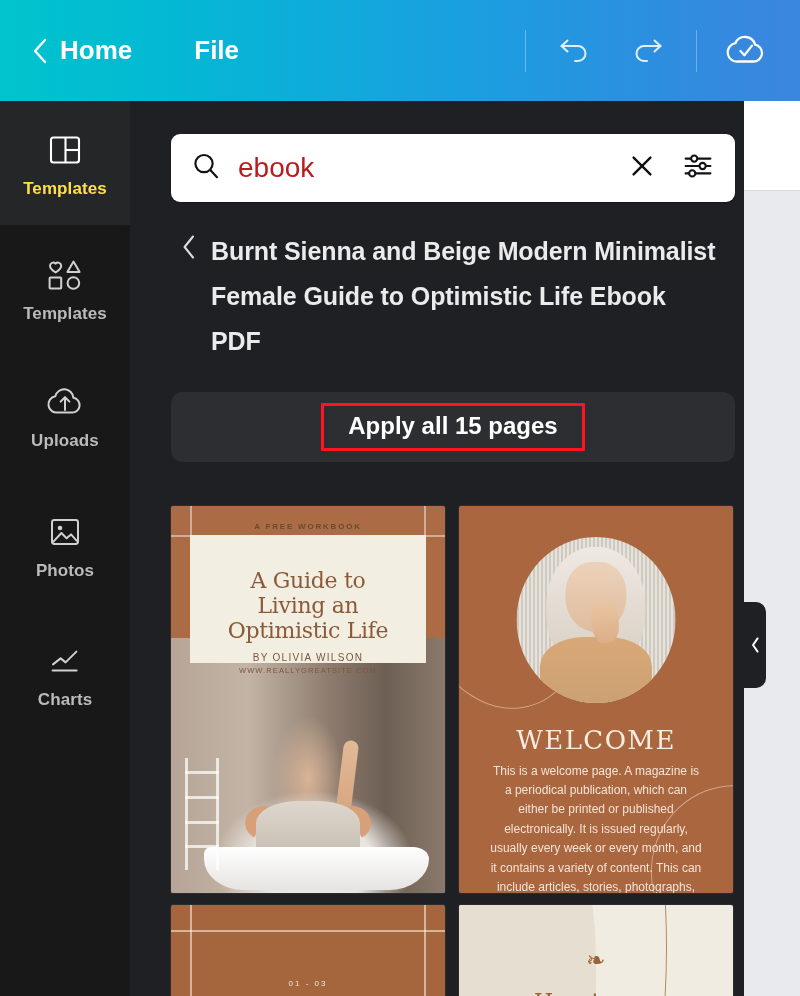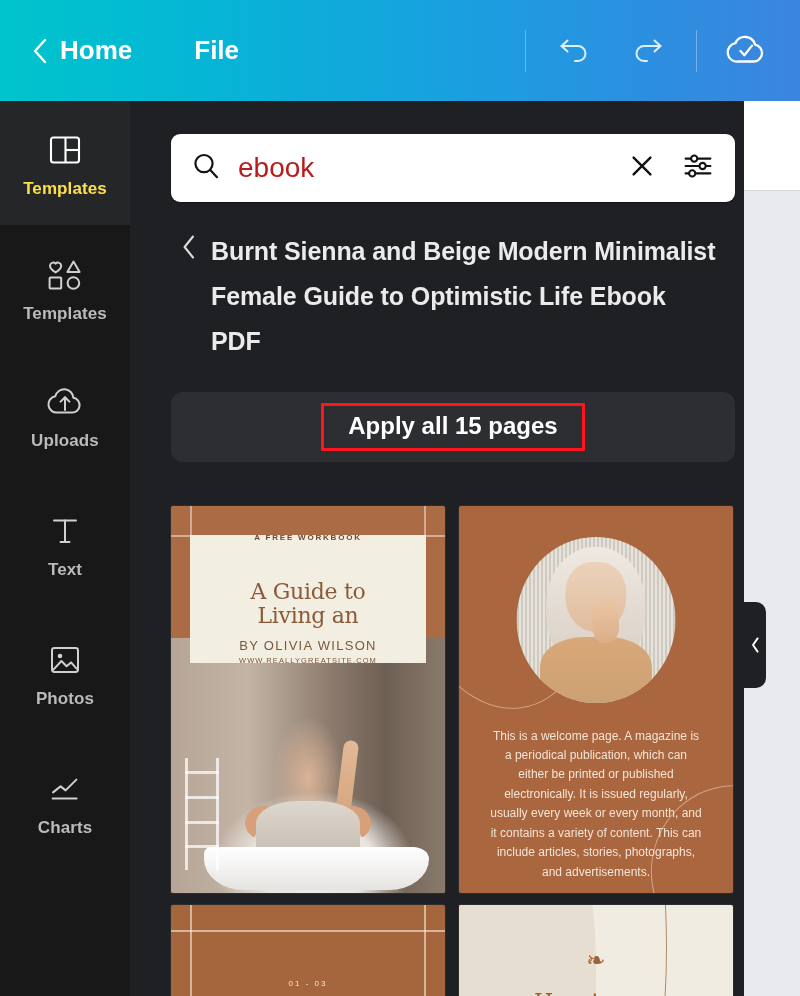--- a/index.html
+++ b/index.html
@@ -292,21 +292,21 @@
     color: #6b4a33; font-weight: bold;
     margin-bottom: 9px;
   }
   .t1-title {
     font-family: "DejaVu Serif", serif;
     font-size: 22px; line-height: 1.12;
     color: #8a5a39; letter-spacing: -0.3px;
     margin-bottom: 9px;
     margin-top: 29px;
   }
-  .t1-by { font-size: 13px; letter-spacing: 1.3px; color: #7b573c; margin-bottom: 3px; }
+  .t1-by { font-size: 10px; letter-spacing: 1.3px; color: #7b573c; margin-bottom: 3px; }
   .t1-url { font-size: 7.5px; letter-spacing: 1.1px; color: #7b573c; }
 
   
   .t2 { background: #a9663f; }
   .t2 .t2-oval {
     position: absolute; left: 50%; top: 8%;
     transform: translateX(-50%);
     width: 58%; height: 43%;
     border-radius: 50% / 50%;
     overflow: hidden;
@@ -538,30 +538,20 @@
           <svg width="38" height="32" viewBox="0 0 38 32" fill="none" stroke="#cfd0d1" stroke-width="2" stroke-linecap="round" stroke-linejoin="round">
             <path d="M12 26.5 h14 a7.4 7.4 0 0 0 1.4 -14.7 A9.2 9.2 0 0 0 9.3 10.3
                      A7.5 7.5 0 0 0 12 26.5 Z"></path>
             <line x1="19" y1="24" x2="19" y2="11.5"></line>
             <path d="M14.6 15.6 L19 11.2 L23.4 15.6"></path>
           </svg>
         </span>
         <span class="ri-label">Uploads</span>
       </div>
 
-      <div class="rail-item" style="height:128px;">
-        <span class="ri-icon">
-          <svg width="30" height="32" viewBox="0 0 30 32" fill="none" stroke="#cfd0d1" stroke-width="2" stroke-linecap="round">
-            <line x1="4" y1="5.5" x2="26" y2="5.5"></line>
-            <line x1="15" y1="5.5" x2="15" y2="27"></line>
-            <line x1="10.5" y1="27" x2="19.5" y2="27"></line>
-          </svg>
-        </span>
-        <span class="ri-label">Text</span>
-      </div>
 
       <div class="rail-item" style="height:130px;">
         <span class="ri-icon">
           <svg width="34" height="32" viewBox="0 0 34 32" fill="none" stroke="#cfd0d1" stroke-width="2" stroke-linejoin="round">
             <rect x="4" y="4" width="26" height="24" rx="2.4"></rect>
             <circle cx="12" cy="12" r="2.3" fill="#cfd0d1" stroke="none"></circle>
             <path d="M5.4 25.6 L13.4 17 L18.6 22.2 L23 18.4 L28.6 24.6" stroke-linecap="round" fill="none"></path>
           </svg>
         </span>
         <span class="ri-label">Photos</span>
@@ -643,36 +633,38 @@
           </div>
         </div>
         <div class="t1-stripe-v" style="left:7%;"></div>
         <div class="t1-stripe-v" style="right:7%;"></div>
         <div class="t1-stripe-h" style="top:7.5%;"></div>
         <div class="t1-card">
           <div class="t1-eyebrow">A FREE WORKBOOK</div>
           <div class="t1-title">
             <div>A Guide to</div>
             <div>Living an</div>
+            <div>Optimistic Life</div>
           </div>
           <div class="t1-by">BY OLIVIA WILSON</div>
           <div class="t1-url">WWW.REALLYGREATSITE.COM</div>
         </div>
       </div>
 
       <div class="thumb t2">
         <div class="t2-swoosh-a"></div>
         <div class="t2-swoosh-b"></div>
         <div class="t2-oval">
           <div class="t2-hair"></div>
           <div class="t2-face"></div>
           <div class="t2-body"></div>
           <div class="t2-hand"></div>
         </div>
         <div class="t2-txt">
+          <div class="t2-welcome">WELCOME</div>
           <div class="t2-body-txt">This is a welcome page. A magazine is a periodical publication, which can either be printed or published electronically. It is issued regularly, usually every week or every month, and it contains a variety of content. This can include articles, stories, photographs, and advertisements.</div>
           <div class="t2-sign">Olivia Wilson</div>
         </div>
       </div>
 
       <div class="thumb t3">
         <div class="t3-vl" style="left:7%;"></div>
         <div class="t3-vl" style="right:7%;"></div>
         <div class="t3-hl" style="top:25px;"></div>
         <div class="t3-txt">

